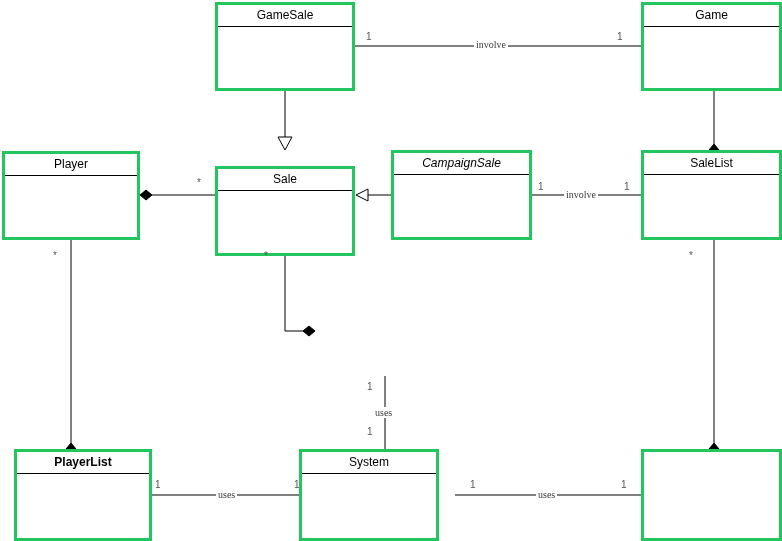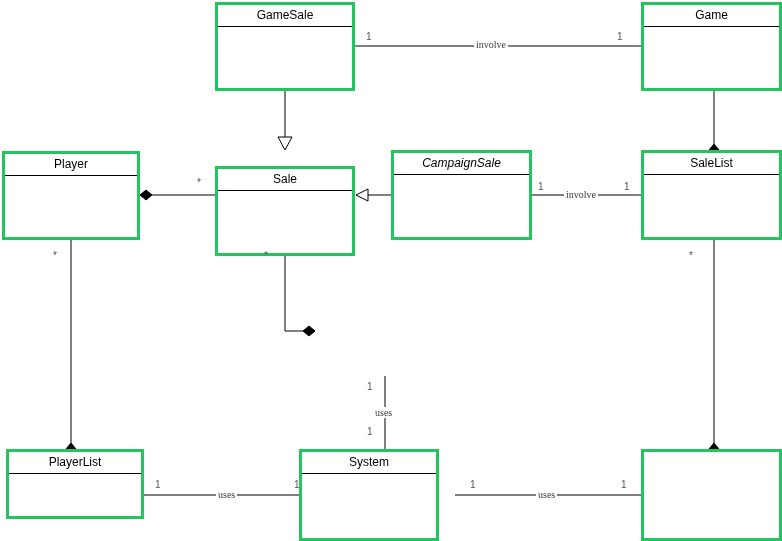--- a/index.html
+++ b/index.html
@@ -127,21 +127,21 @@
     <div class="cls-title">CampaignSale</div>
     <div class="cls-attrs"></div>
   </div>
 
   <div class="uml-class" style="left:641px; top:150px; width:141px; height:90px;">
     <div class="cls-title">SaleList</div>
     <div class="cls-attrs"></div>
   </div>
 
 
-  <div class="uml-class" style="left:6px; top:449px; width:138px; height:70px;">
+  <div class="uml-class" style="left:14px; top:449px; width:138px; height:92px;font-weight:bold;">
     <div class="cls-title">PlayerList</div>
     <div class="cls-attrs"></div>
   </div>
 
   <div class="uml-class" style="left:299px; top:449px; width:140px; height:92px;">
     <div class="cls-title">System</div>
     <div class="cls-attrs"></div>
   </div>
 
   <div class="uml-class" style="left:641px; top:449px; width:141px; height:92px;">

